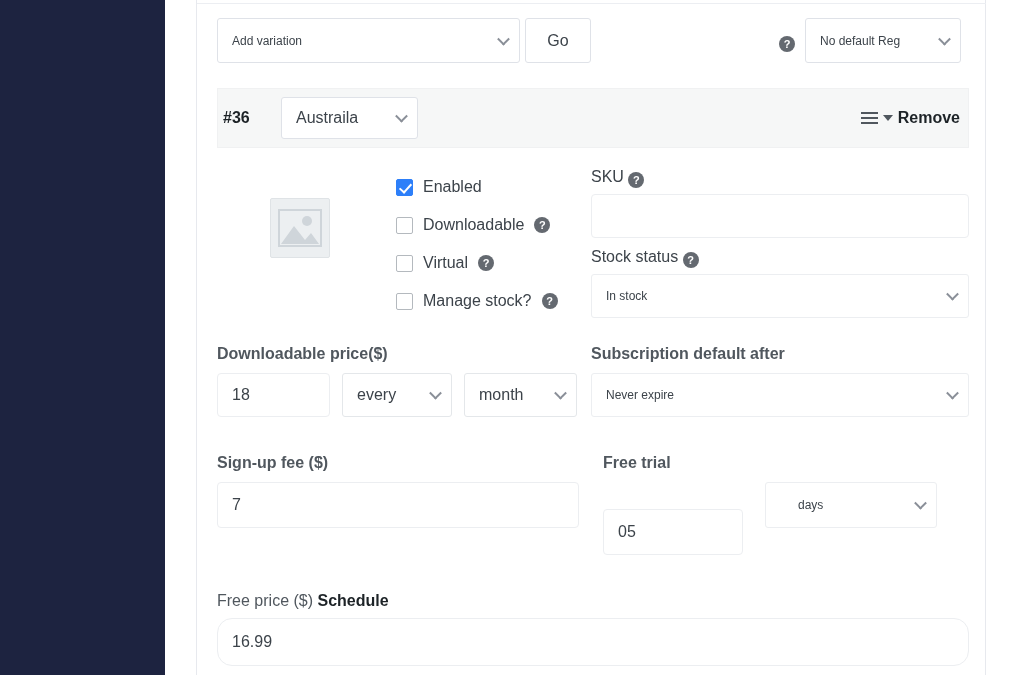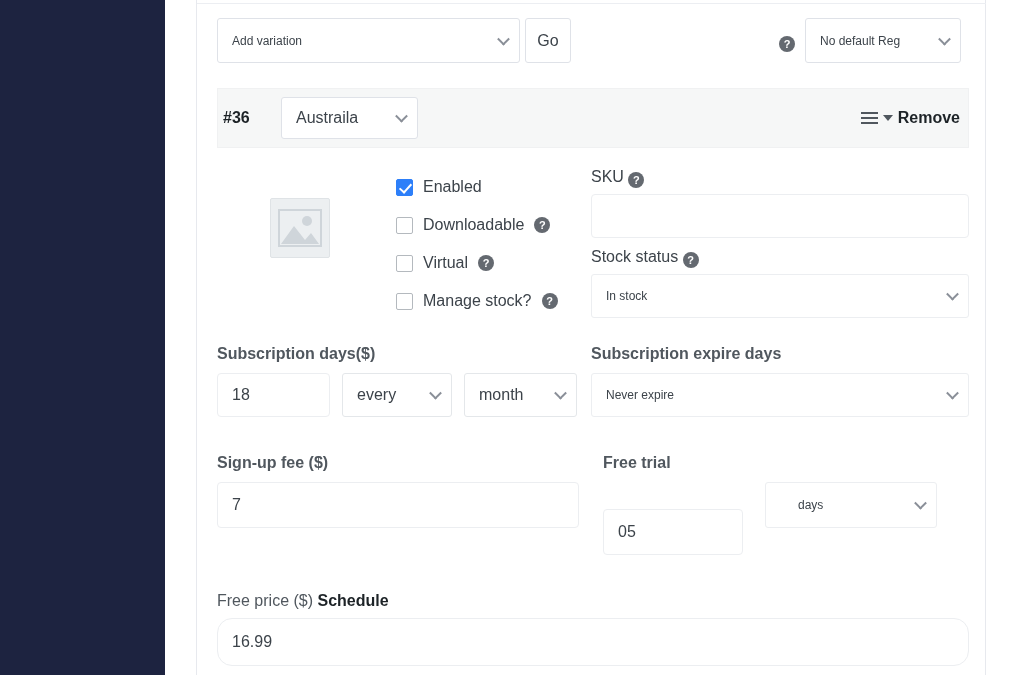--- a/index.html
+++ b/index.html
@@ -58,21 +58,21 @@
   .sel .chev {
     position: absolute; right: 11px; top: 50%;
     width: 9px; height: 9px;
     border-right: 2px solid #8a8f98;
     border-bottom: 2px solid #8a8f98;
     transform: translateY(-70%) rotate(45deg);
   }
   .tb-select { position: absolute; left: 20px; top: 0; width: 303px; }
   .tb-go {
     position: absolute; left: 328px; top: 0;
-    width: 46px; height: 45px;
+    width: 66px; height: 45px;
     background: #fff; border: 1px solid #dfe2e8; border-radius: 3px;
     display: flex; align-items: center; justify-content: center;
     font-size: 16px; color: #3c434a; cursor: pointer;
   }
   .tb-help {
     position: absolute; left: 582px; top: 14px;
   }
   .tb-default { position: absolute; left: 608px; top: 0; width: 156px; }
 
   
@@ -295,42 +295,42 @@
       <div>
         <div class="sel" style="height:44px;border-color:#eceef1;">
           <span>In stock</span>
           <span class="chev"></span>
         </div>
       </div>
 
     </div>
 
     <div class="r-subprice">
-      <div class="sec-label">Subscription days($)</div>
+      <div class="sec-label">Downloadable price($)</div>
       <div class="row">
         <div class="amt">
           <input class="txt" type="text" value="18" style="">
         </div>
         <div class="ev">
           <div class="sel">
             <span>every</span>
             <span class="chev"></span>
           </div>
         </div>
         <div class="pr">
           <div class="sel">
             <span>month</span>
             <span class="chev"></span>
           </div>
         </div>
       </div>
     </div>
 
     <div class="r-expire">
-      <div class="sec-label">Subscription expire days</div>
+      <div class="sec-label">Subscription default after</div>
       <div>
         <div class="sel">
           <span>Never expire</span>
           <span class="chev"></span>
         </div>
       </div>
     </div>
 
     <div class="r-signup">
       <div class="sec-label">Sign-up fee ($)</div>

